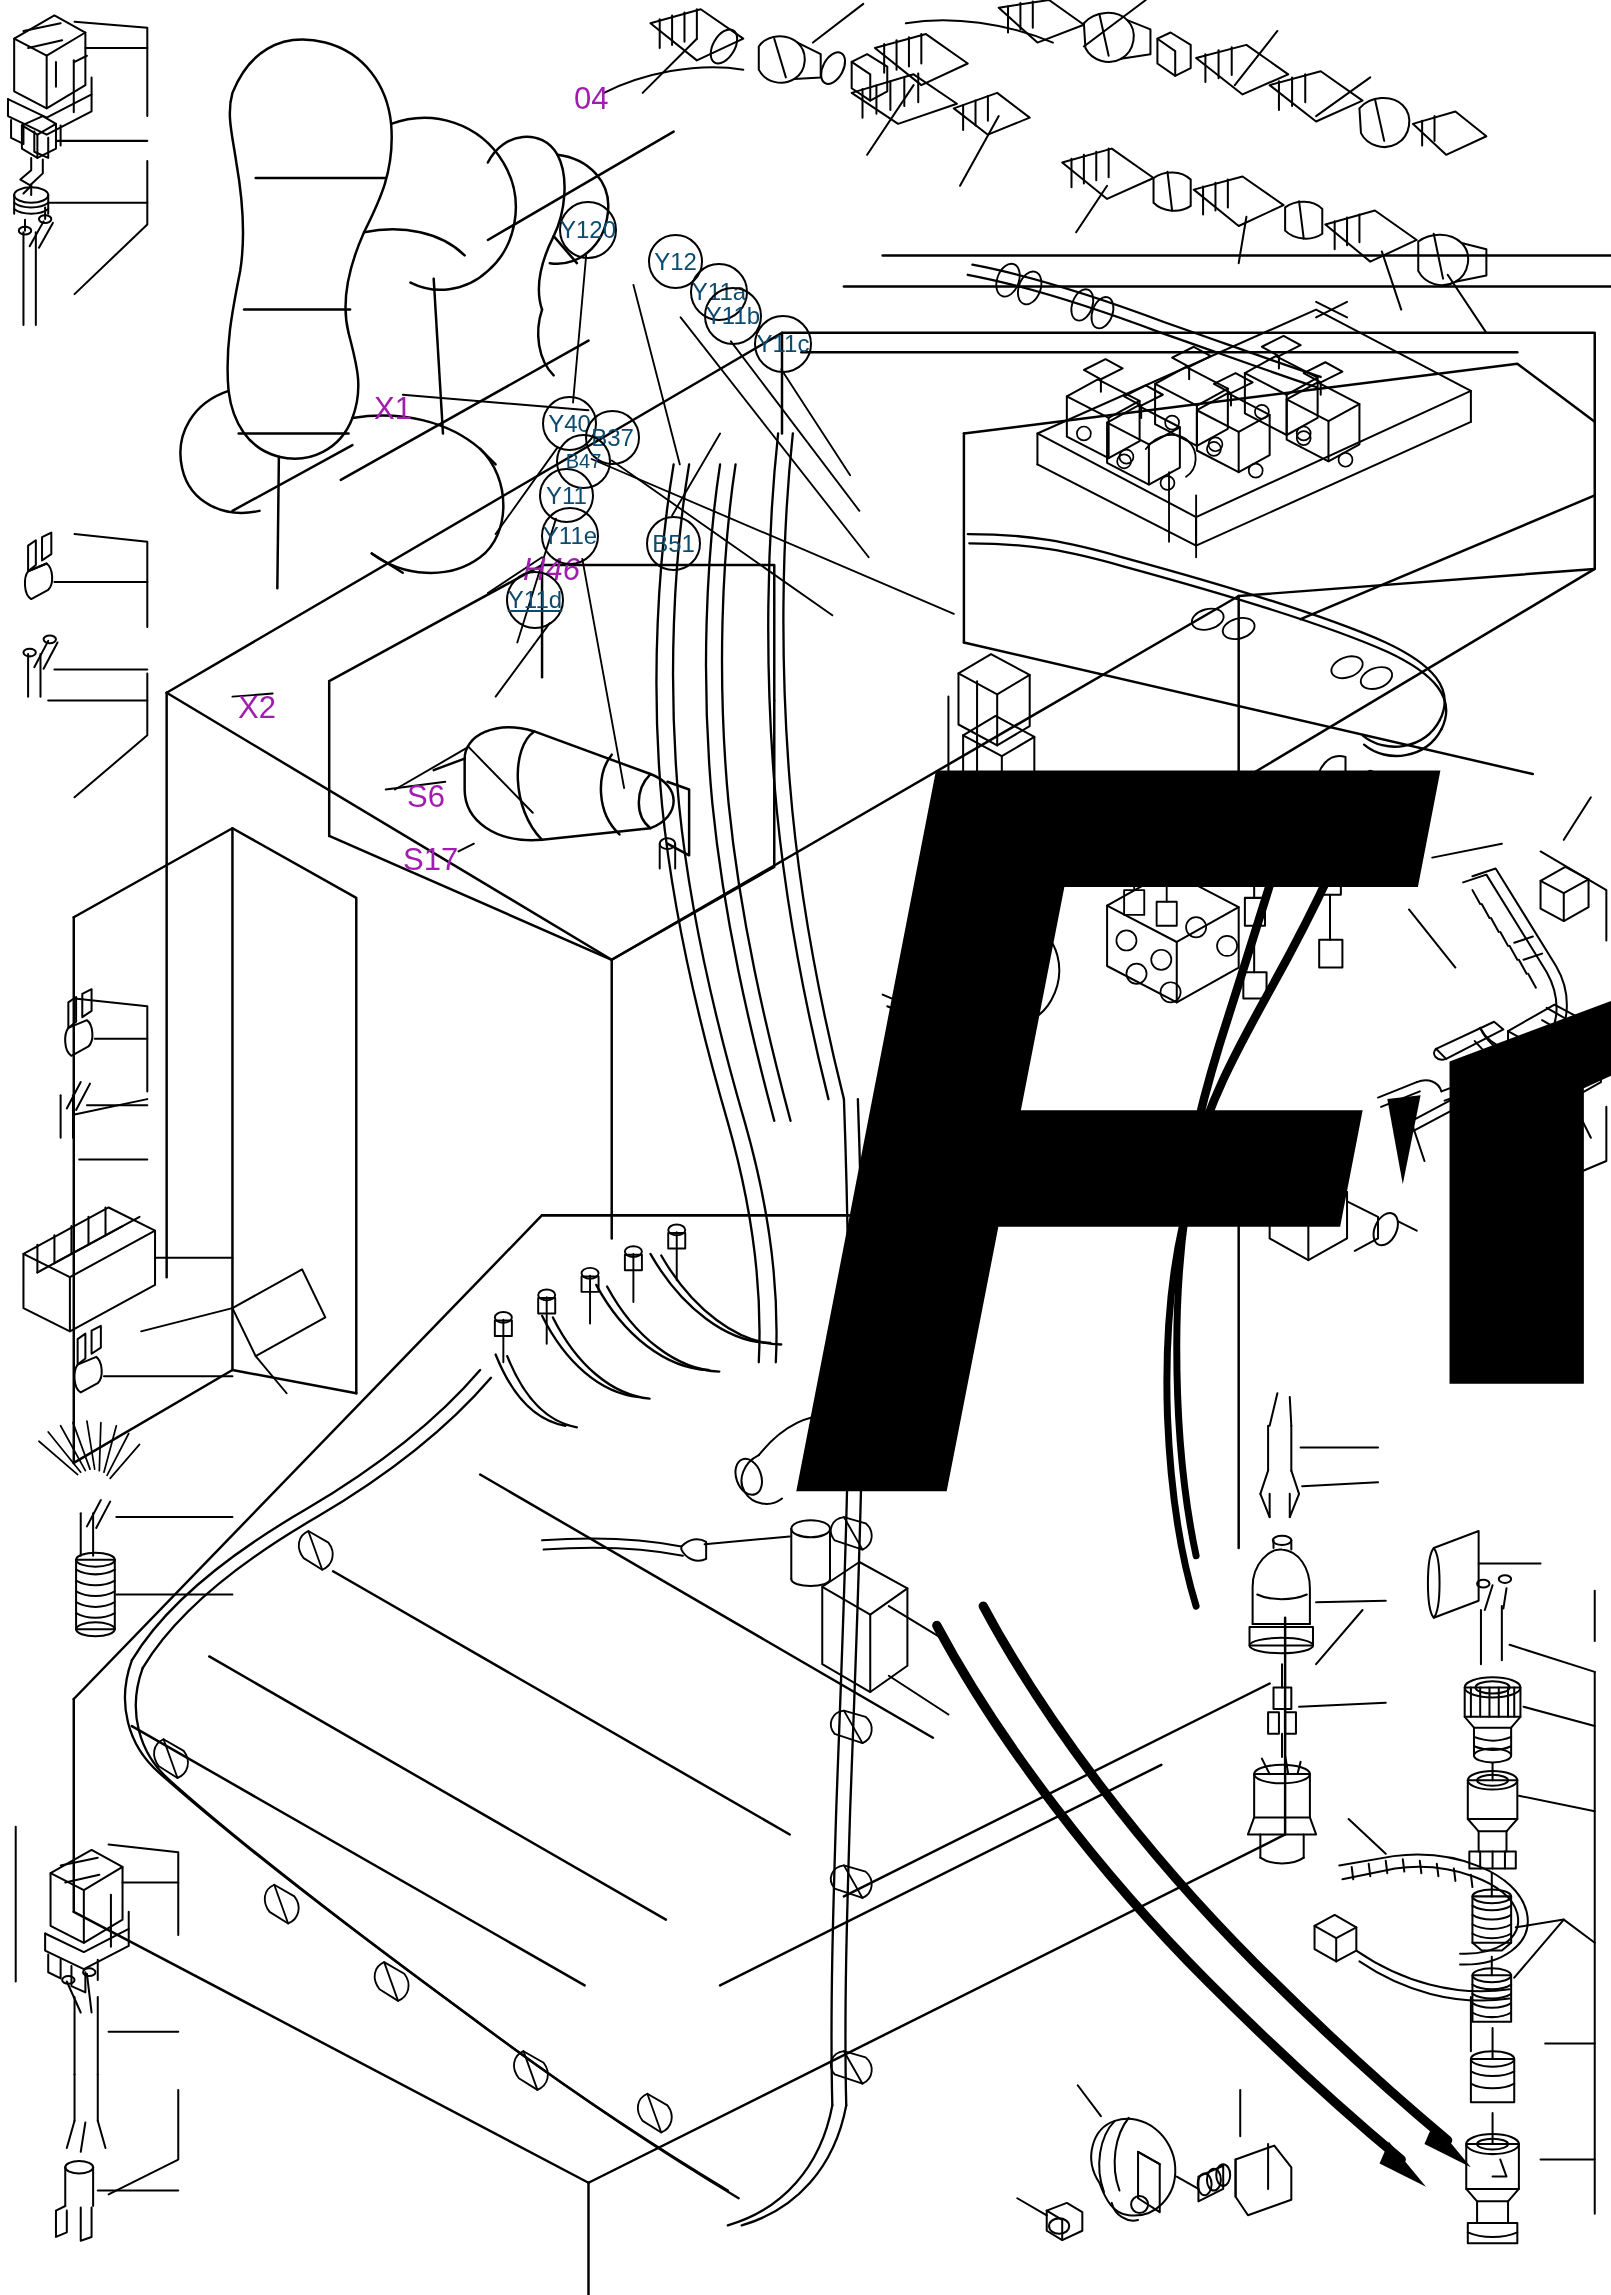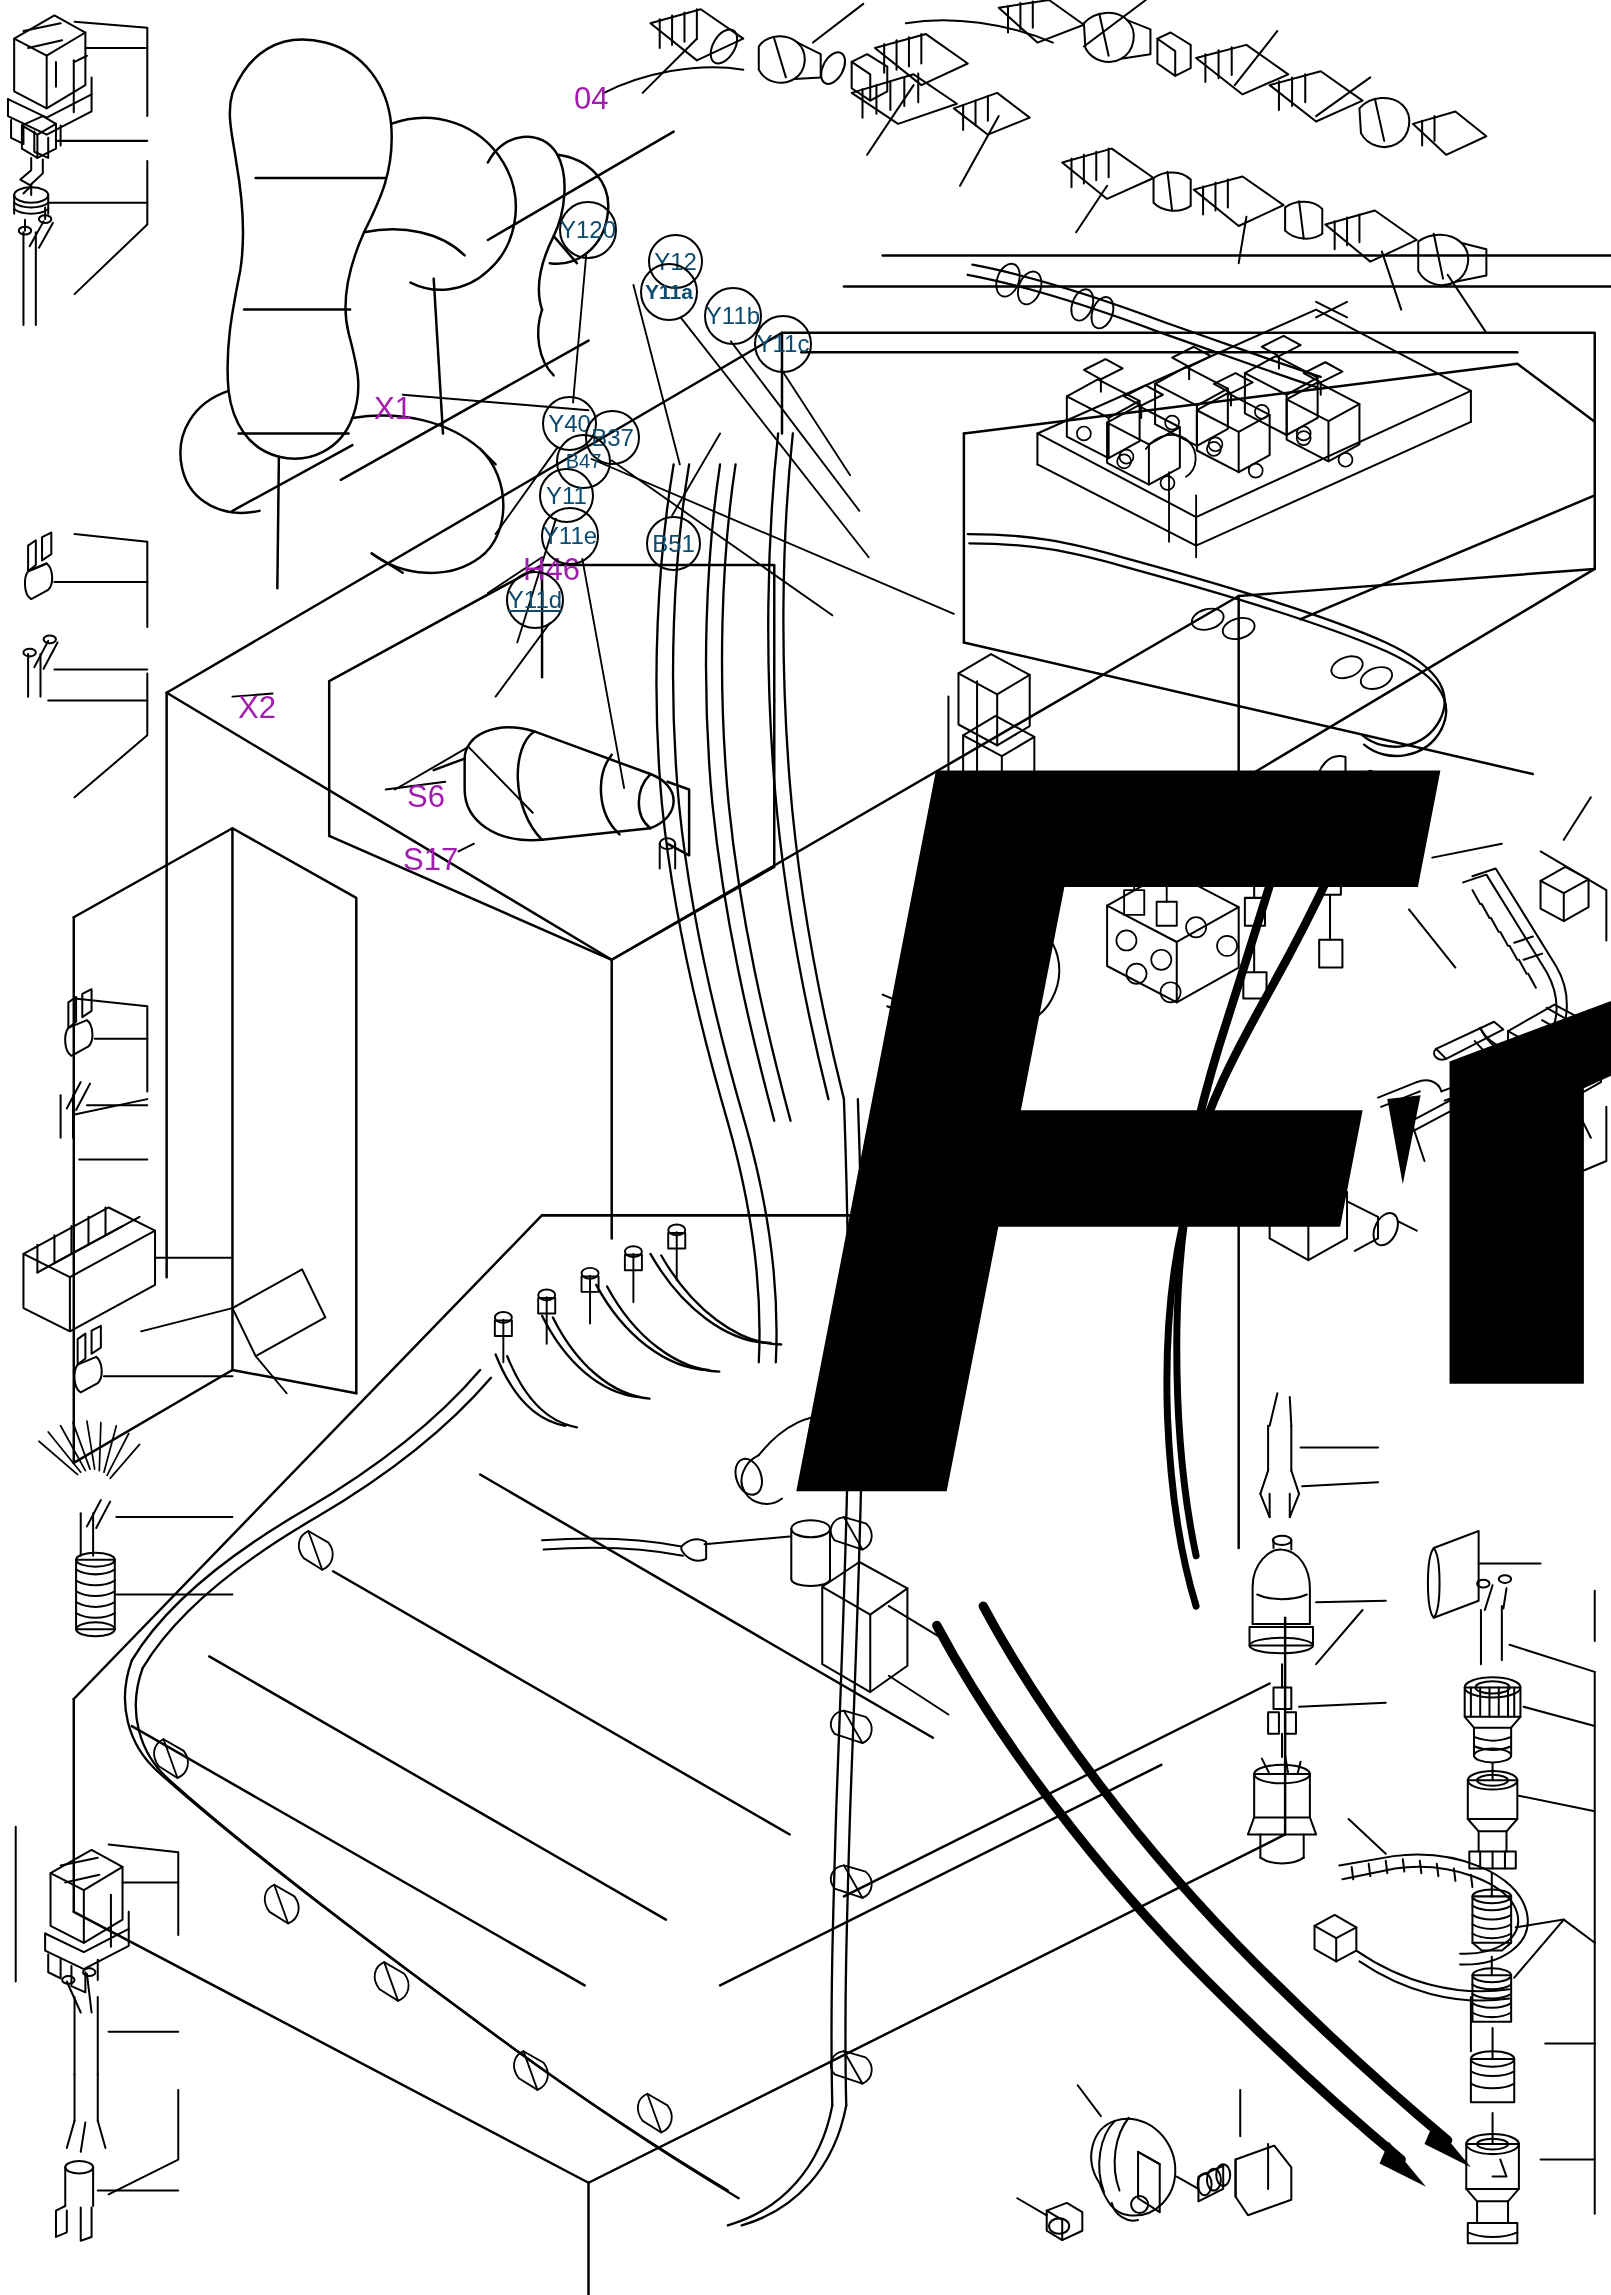--- a/index.html
+++ b/index.html
@@ -1024,27 +1024,27 @@
 <div style="position:absolute;left:751px;top:7.7px;width:93px;height:70px;">
   <svg viewBox="0 0 120 90" width="93" height="70">
     <text x="2" y="70" font-family="Liberation Sans, sans-serif" font-size="78" font-weight="700" font-style="italic" fill="#000">F</text>
     <path d="M52,62 L52,38 L84,26 L76,6 L116,10 L96,46 L88,28 L62,40 L62,62 Z" fill="#000"></path>
   </svg>
 </div>
 
 <div class="plain lbl" style="left:574px;top:81px;font-size:31px;">04</div>
 <div class="plain lbl" style="left:374px;top:391px;font-size:31px;">X1</div>
 <div class="plain lbl" style="left:238px;top:690px;font-size:31px;">X2</div>
-<div class="plain lbl" style="left:523px;top:552px;font-size:31px;">H46</div>
+<div class="plain lbl" style="left:523px;top:552px;font-size:31px;font-style:italic;">H46</div>
 <div class="plain lbl" style="left:407px;top:779px;font-size:31px;">S6</div>
 <div class="plain lbl" style="left:403px;top:842px;font-size:31px;">S17</div>
 
 <div class="callout" style="left:559px;top:201px;width:54px;height:54px;font-size:24px;">Y120</div>
 <div class="callout" style="left:608px;top:234px;width:51px;height:51px;font-size:24px;margin-left:40px;">Y12</div>
-<div class="callout" style="left:640px;top:263px;width:54px;height:54px;font-size:21px;font-weight:bold;">Y11a</div>
+<div class="callout" style="left:690px;top:263px;width:54px;height:54px;font-size:24px;">Y11a</div>
 <div class="callout" style="left:704px;top:287px;width:54px;height:54px;font-size:24px;">Y11b</div>
 <div class="callout" style="left:754px;top:315px;width:54px;height:54px;font-size:24px;">Y11c</div>
 <div class="callout" style="left:542px;top:396px;width:51px;height:51px;font-size:24px;">Y40</div>
 <div class="callout" style="left:585px;top:410px;width:51px;height:51px;font-size:24px;">B37</div>
 <div class="callout" style="left:556px;top:434px;width:51px;height:51px;font-size:20px;">B47</div>
 <div class="callout" style="left:539px;top:468px;width:51px;height:51px;font-size:24px;">Y11</div>
 <div class="callout" style="left:541px;top:507px;width:54px;height:54px;font-size:24px;">Y11e</div>
 <div class="callout" style="left:506px;top:571px;width:54px;height:54px;font-size:24px;text-decoration:underline;">Y11d</div>
 <div class="callout" style="left:646px;top:516px;width:51px;height:51px;font-size:24px;">B51</div>
 

